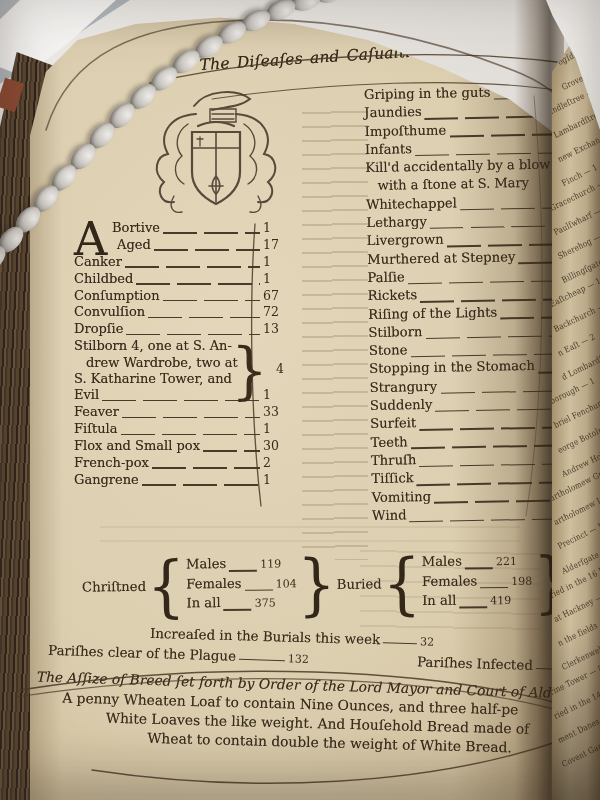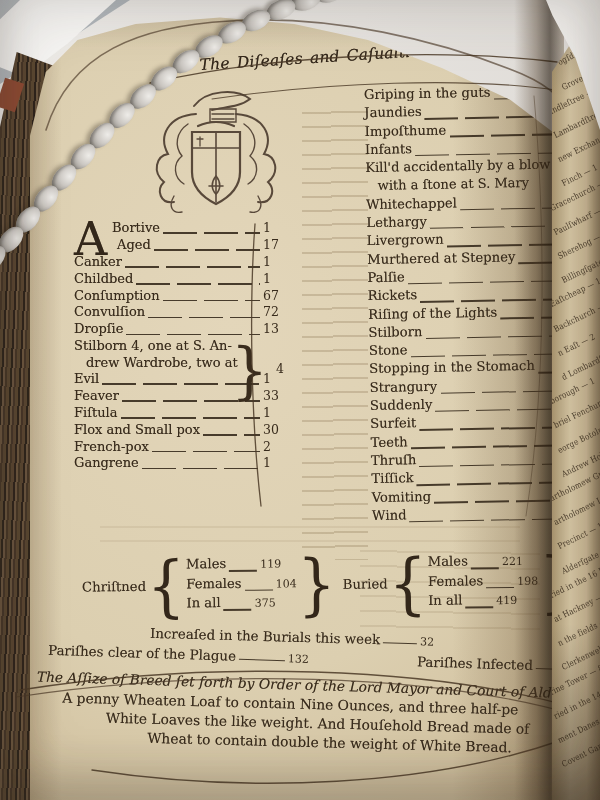--- a/index.html
+++ b/index.html
@@ -188,20 +188,23 @@
           <span class="lead"></span>
           <span class="eval">13</span>
         </div>
         <div class="entry-multi">
           <div class="mline">
             <span class="ename">Stilborn 4, one at S. An-</span>
           </div>
           <div class="mline">
             <span class="ename">drew Wardrobe, two at</span>
           </div>
+          <div class="mline">
+            <span class="ename">S. Katharine Tower, and</span>
+          </div>
           <span class="mbrace">}</span>
           <span class="mval">4</span>
         </div>
         <div class="entry">
           <span class="ename">Evil</span>
           <span class="lead"></span>
           <span class="eval">1</span>
         </div>
         <div class="entry">
           <span class="ename">Feaver</span>
@@ -364,21 +367,21 @@
             <span class="tt-lead"></span>
             <span class="tt-val">104</span>
           </div>
         <div class="tt-row">
             <span class="tt-label">In all</span>
             <span class="tt-lead"></span>
             <span class="tt-val">375</span>
           </div>
       </div>
       <span class="brace">}</span>
-      <span class="tt-label" style="margin-left:6px">Buried</span>
+      <span class="tt-label" style="">Buried</span>
       <span class="brace">{</span>
       <div class="tt-col">
         <div class="tt-row">
             <span class="tt-label">Males</span>
             <span class="tt-lead"></span>
             <span class="tt-val">221</span>
           </div>
         <div class="tt-row">
             <span class="tt-label">Females</span>
             <span class="tt-lead"></span>

